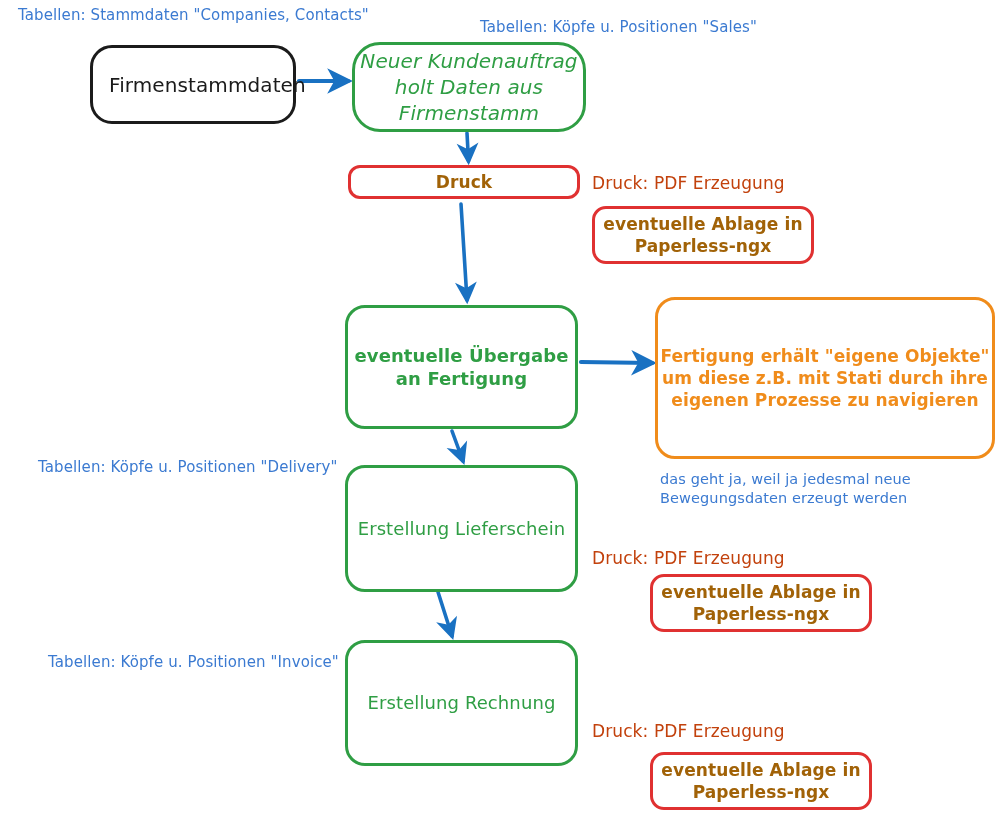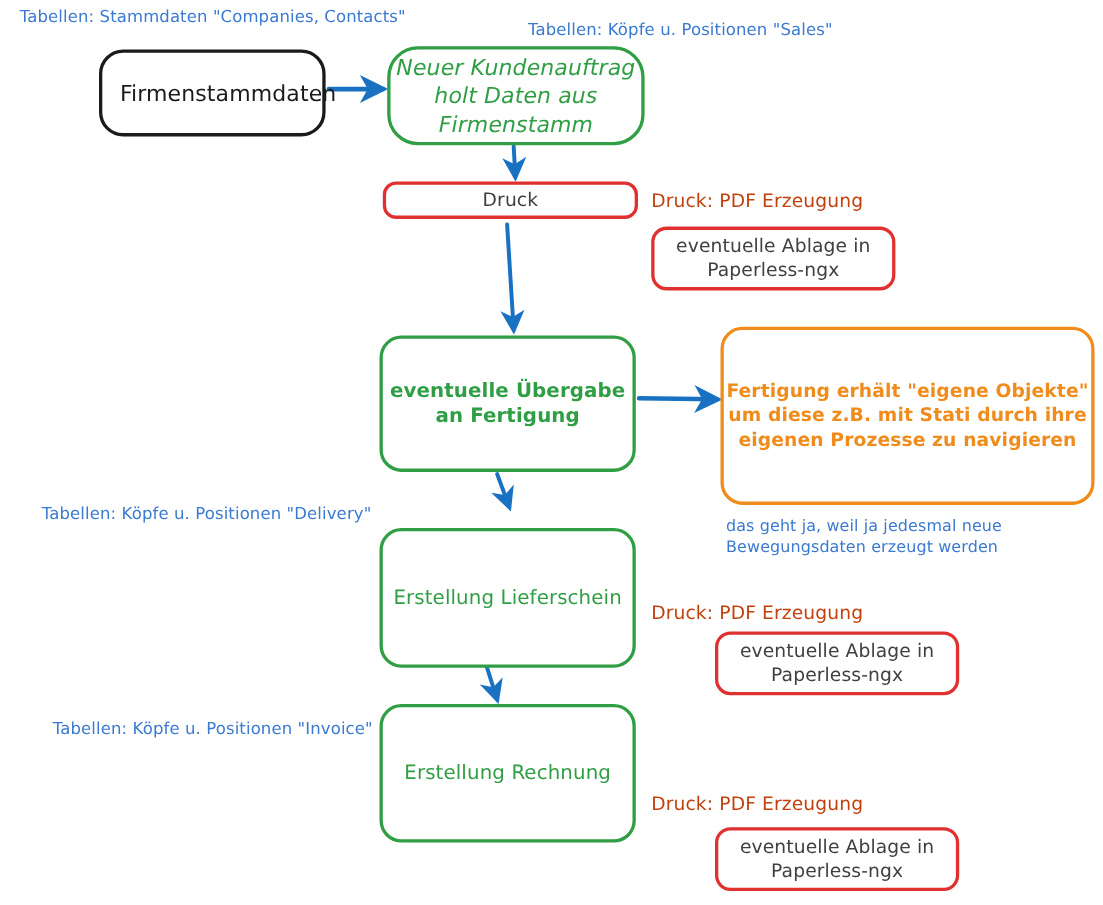--- a/index.html
+++ b/index.html
@@ -18,21 +18,21 @@
     text-align:center;background:#ffffff;
     border-style:solid;border-radius:16px;
     line-height:1.30;
     letter-spacing:.1px;
   }
   .node .txt{display:block;width:100%;white-space:pre-line;}
 
   
   .n-black{border-color:#1b1b1b;color:#1b1b1b;border-width:3px;padding-left:16px;}
   .n-green{border-color:#2f9e44;color:#2f9e44;border-width:3px;}
-  .n-red  {border-color:#e03131;color:#404040;border-width:3px;}
+  .n-red  {border-color:#e03131;color:#a16207;border-width:3px;font-weight:bold;}
   .n-orange{border-color:#f08c1b;color:#f08c1b;border-width:3px;}
 
   .note{
     position:absolute;white-space:pre-line;
     line-height:1.32;letter-spacing:.1px;
   }
   .note-blue{color:#3b7ad1;}
   .note-red{color:#c2410c;}
 
   
@@ -40,21 +40,21 @@
   #lbl-sales{left:480px;top:18px;font-size:15px;text-align:left;}
   #lbl-delivery{left:38px;top:458px;font-size:15px;text-align:left;}
   #lbl-invoice{left:48px;top:653px;font-size:15px;text-align:left;}
   #lbl-bewegungsdaten{left:660px;top:470px;width:320px;font-size:14.5px;}
 
   #box-firmenstammdaten{left:90px;top:45px;width:206px;height:79px;font-size:20px;border-radius:22px;}
   #box-kundenauftrag{left:352px;top:42px;width:234px;height:90px;font-size:20px;border-radius:28px;font-style:italic;}
   #box-druck{left:348px;top:165px;width:232px;height:34px;font-size:17px;border-radius:12px;}
   #box-uebergabe{left:345px;top:305px;width:233px;height:124px;font-size:18px;border-radius:20px;font-weight:bold;}
   #box-fertigung{left:655px;top:297px;width:340px;height:162px;font-size:17px;border-radius:20px;font-weight:bold;}
-  #box-lieferschein{left:345px;top:465px;width:233px;height:127px;font-size:18px;border-radius:20px;margin-top:15px;}
+  #box-lieferschein{left:345px;top:465px;width:233px;height:127px;font-size:18px;border-radius:20px;}
   #box-rechnung{left:345px;top:640px;width:233px;height:126px;font-size:18px;border-radius:20px;}
 
   #note-druck-1{left:592px;top:172px;font-size:17px;text-align:left;}
   #box-ablage-1{left:592px;top:206px;width:222px;height:58px;font-size:17px;border-radius:14px;}
   #note-druck-2{left:592px;top:547px;font-size:17px;text-align:left;}
   #box-ablage-2{left:650px;top:574px;width:222px;height:58px;font-size:17px;border-radius:14px;}
   #note-druck-3{left:592px;top:720px;font-size:17px;text-align:left;}
   #box-ablage-3{left:650px;top:752px;width:222px;height:58px;font-size:17px;border-radius:14px;}
 </style>
 </head>

